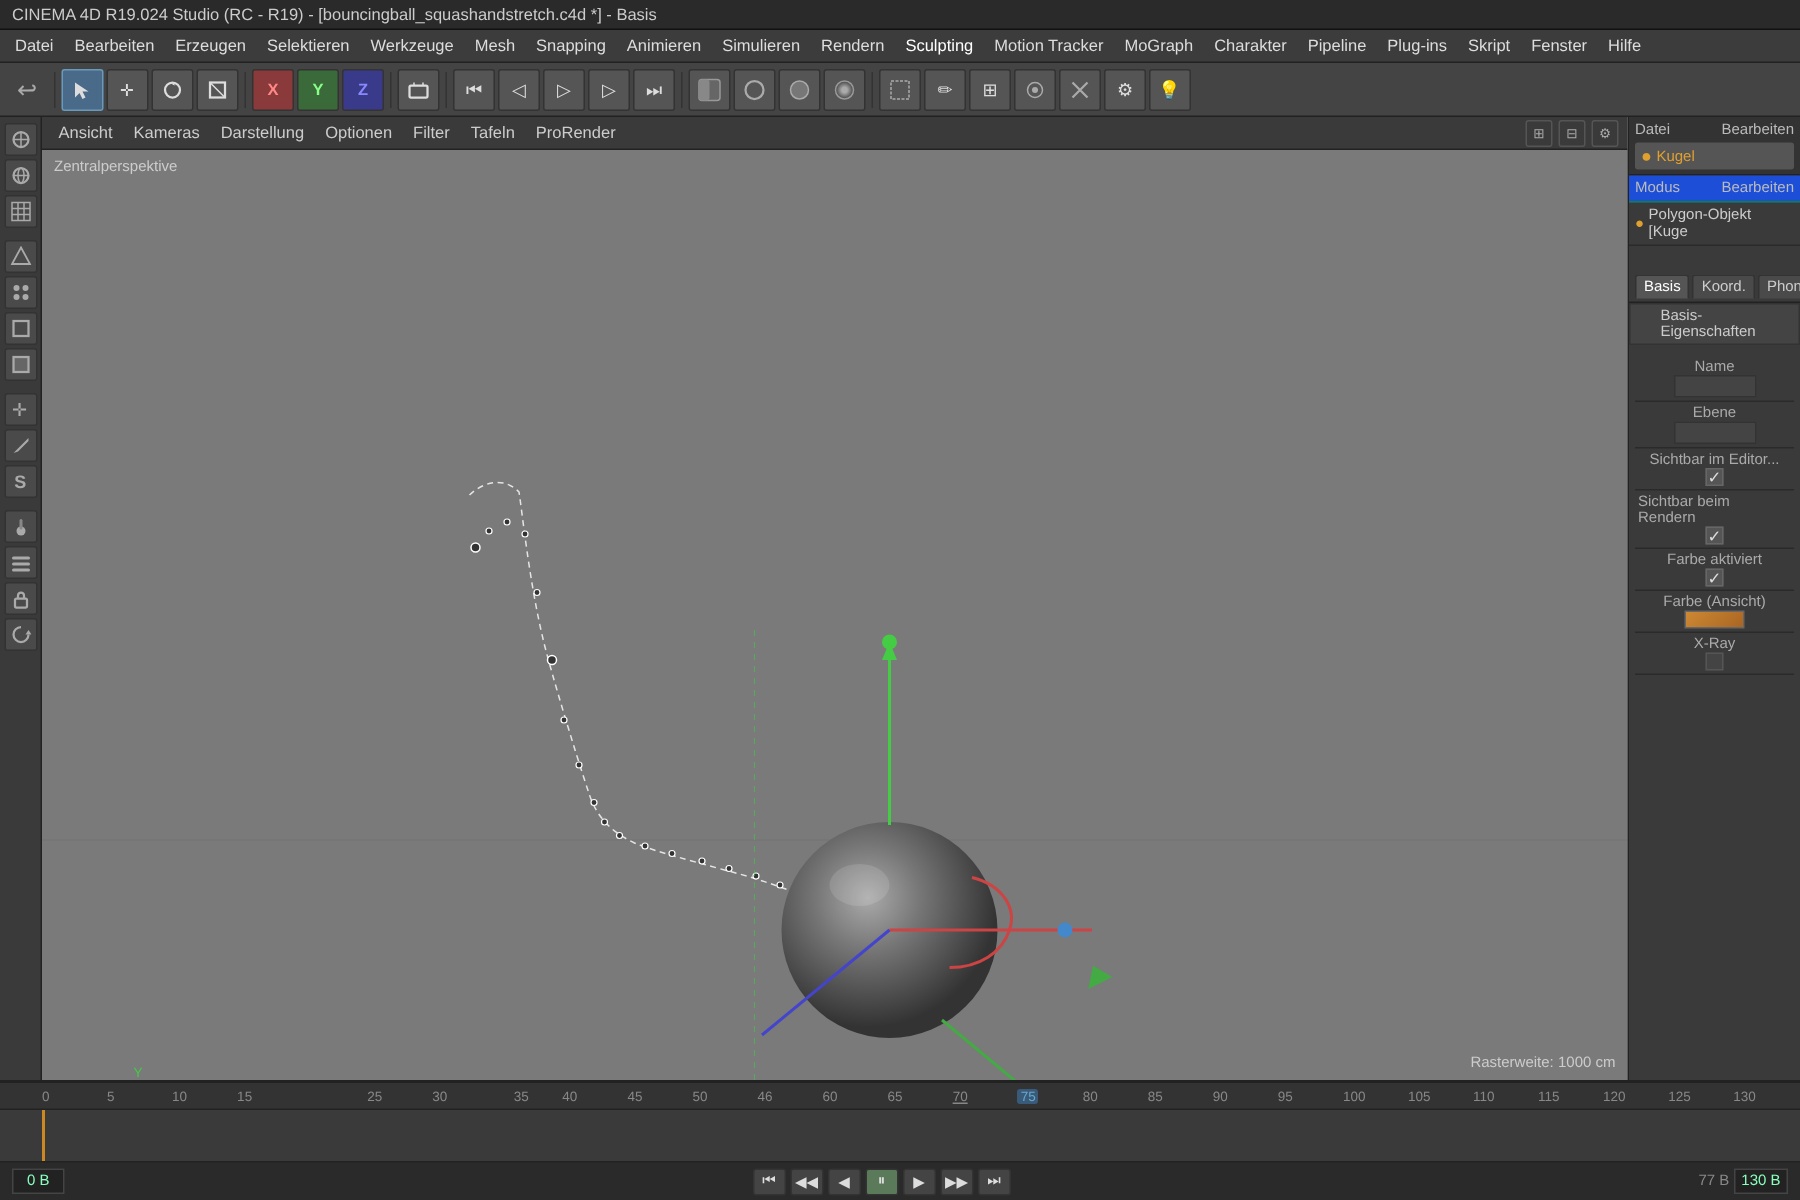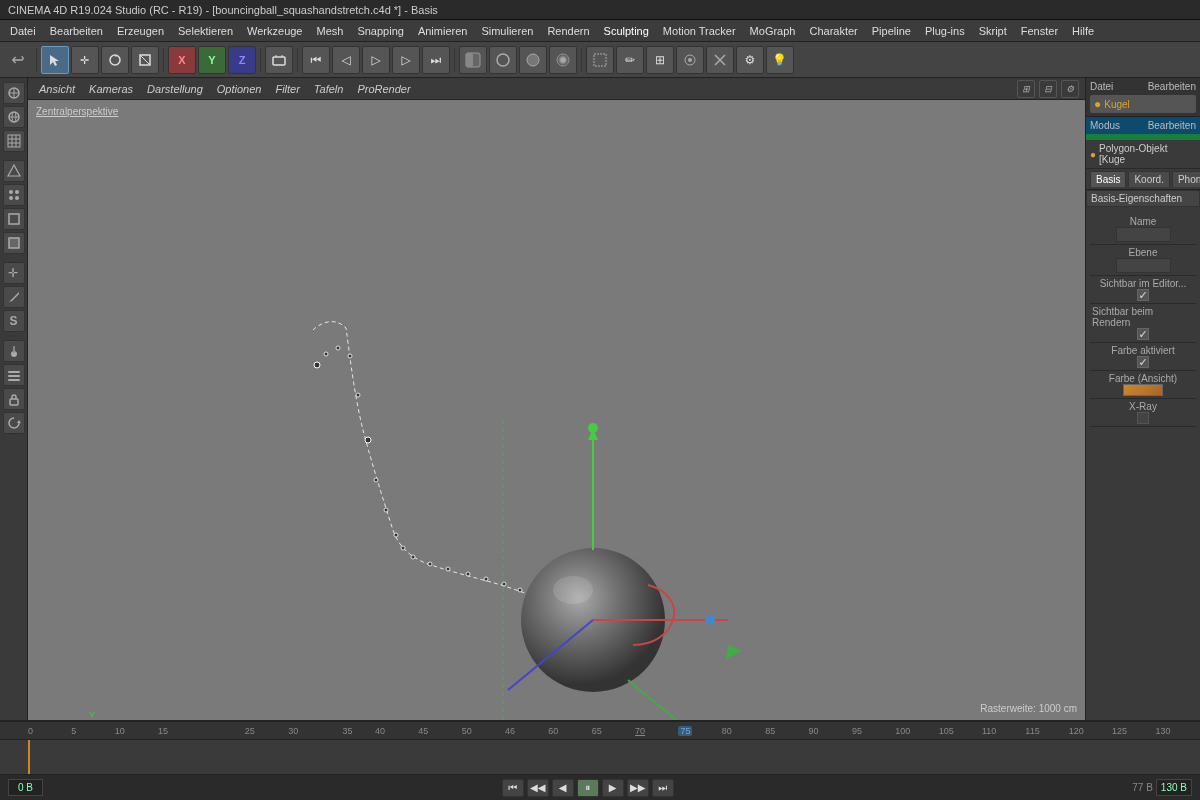--- a/index.html
+++ b/index.html
@@ -186,30 +186,31 @@
       align-items: center;
       gap: 3px;
       border-bottom: 1px solid #2a2a2a;
     }
 
     #props-tabs {
       display: flex;
       gap: 2px;
       padding: 2px 4px;
       border-bottom: 1px solid #222;
+      margin-top: 17px;
     }
 
     #props-content {
       flex: 1;
       padding: 4px;
       overflow-y: auto;
     }
     .prop-section-title {
       background: #444;
-      padding: 2px 4px;
+      padding: 2px 20px;
       color: #ccc;
       font-size: 10px;
       margin-bottom: 3px;
       border: 1px solid #333;
     }
     .prop-row {
       display: flex;
       justify-content: space-between;
       align-items: center;
       padding: 2px 2px;
@@ -567,21 +568,21 @@
       <div class="left-tool">
         <svg width="14" height="14" viewBox="0 0 14 14">
             <path d="M7 2 A5 5 0 1 0 12 7" fill="none" stroke="#aaa" stroke-width="1.5"></path>
             <polygon points="12,4 14,7 10,7" fill="#aaa"></polygon>
           </svg>
       </div>
     </div>
 
     <div id="viewport" style="position:relative; flex:1;">
 
-      <div id="viewport-header" style="position:absolute; top:0; left:0; right:0; z-index:20; height:22px; background:#3a3a3a; display:flex; align-items:center; padding:0 6px; gap:4px; border-bottom:1px solid #222;font-style:italic;">
+      <div id="viewport-header" style="position:absolute; top:0; left:0; right:0; z-index:20; height:22px; background:#3a3a3a; display:flex; align-items:center; padding:0 6px; gap:4px; border-bottom:1px solid #222;">
         <span class="viewport-menu-item">Ansicht</span>
         <span class="viewport-menu-item">Kameras</span>
         <span class="viewport-menu-item">Darstellung</span>
         <span class="viewport-menu-item">Optionen</span>
         <span class="viewport-menu-item">Filter</span>
         <span class="viewport-menu-item">Tafeln</span>
         <span class="viewport-menu-item">ProRender</span>
         <div style="flex:1"></div>
         <div class="vp-ctrl-btn">⊞</div>
         <div class="vp-ctrl-btn">⊟</div>
@@ -653,40 +654,40 @@
 
         <circle cx="680" cy="640" r="6" fill="#cc4444"></circle>
 
         <line x1="600" y1="580" x2="660" y2="630" stroke="#44aa44" stroke-width="2"></line>
         <polygon points="665,635 655,620 670,623" fill="#44aa44"></polygon>
 
         <line x1="475" y1="320" x2="475" y2="680" stroke="#44cc44" stroke-width="0.8" stroke-dasharray="4,4" opacity="0.5"></line>
 
       </svg>
 
-      <div id="viewport-label" style="position:absolute; top:28px; left:8px; font-size:10px; color:#ccc; pointer-events:none; z-index:15;text-decoration:underline;">Zentralperspektive</div>
+      <div id="viewport-label" style="position:absolute; top:28px; left:8px; font-size:10px; color:#ccc; pointer-events:none; z-index:15;">Zentralperspektive</div>
 
       <div id="rasterweite-label" style="position:absolute; bottom:6px; right:8px; font-size:10px; color:#ccc; pointer-events:none; z-index:15;">Rasterweite: 1000 cm</div>
 
     </div>
 
     <div id="right-panel">
 
       <div style="padding:3px 4px; border-bottom:1px solid #222; background:#333;">
         <div style="display:flex; justify-content:space-between; margin-bottom:3px;">
           <span style="color:#bbb; font-size:10px;">Datei</span>
           <span style="color:#bbb; font-size:10px;">Bearbeiten</span>
         </div>
         <div class="object-name">
           <span style="color:#e0a030; font-size:12px;">●</span>
           <span style="color:#e0a030;">Kugel</span>
         </div>
       </div>
 
-      <div style="padding:3px 4px; border-bottom:6px solid #15803d; background:#0c4a6e; display:flex; justify-content:space-between;">
+      <div style="padding:3px 4px; border-bottom:1px solid #15803d; background:#1d4ed8; display:flex; justify-content:space-between;">
         <span style="color:#bbb; font-size:10px;">Modus</span>
         <span style="color:#bbb; font-size:10px;">Bearbeiten</span>
       </div>
 
       <div id="polygon-obj-label">
         <span style="color:#e0a030;">●</span>
         <span>Polygon-Objekt [Kuge</span>
       </div>
 
       <div id="props-tabs">

